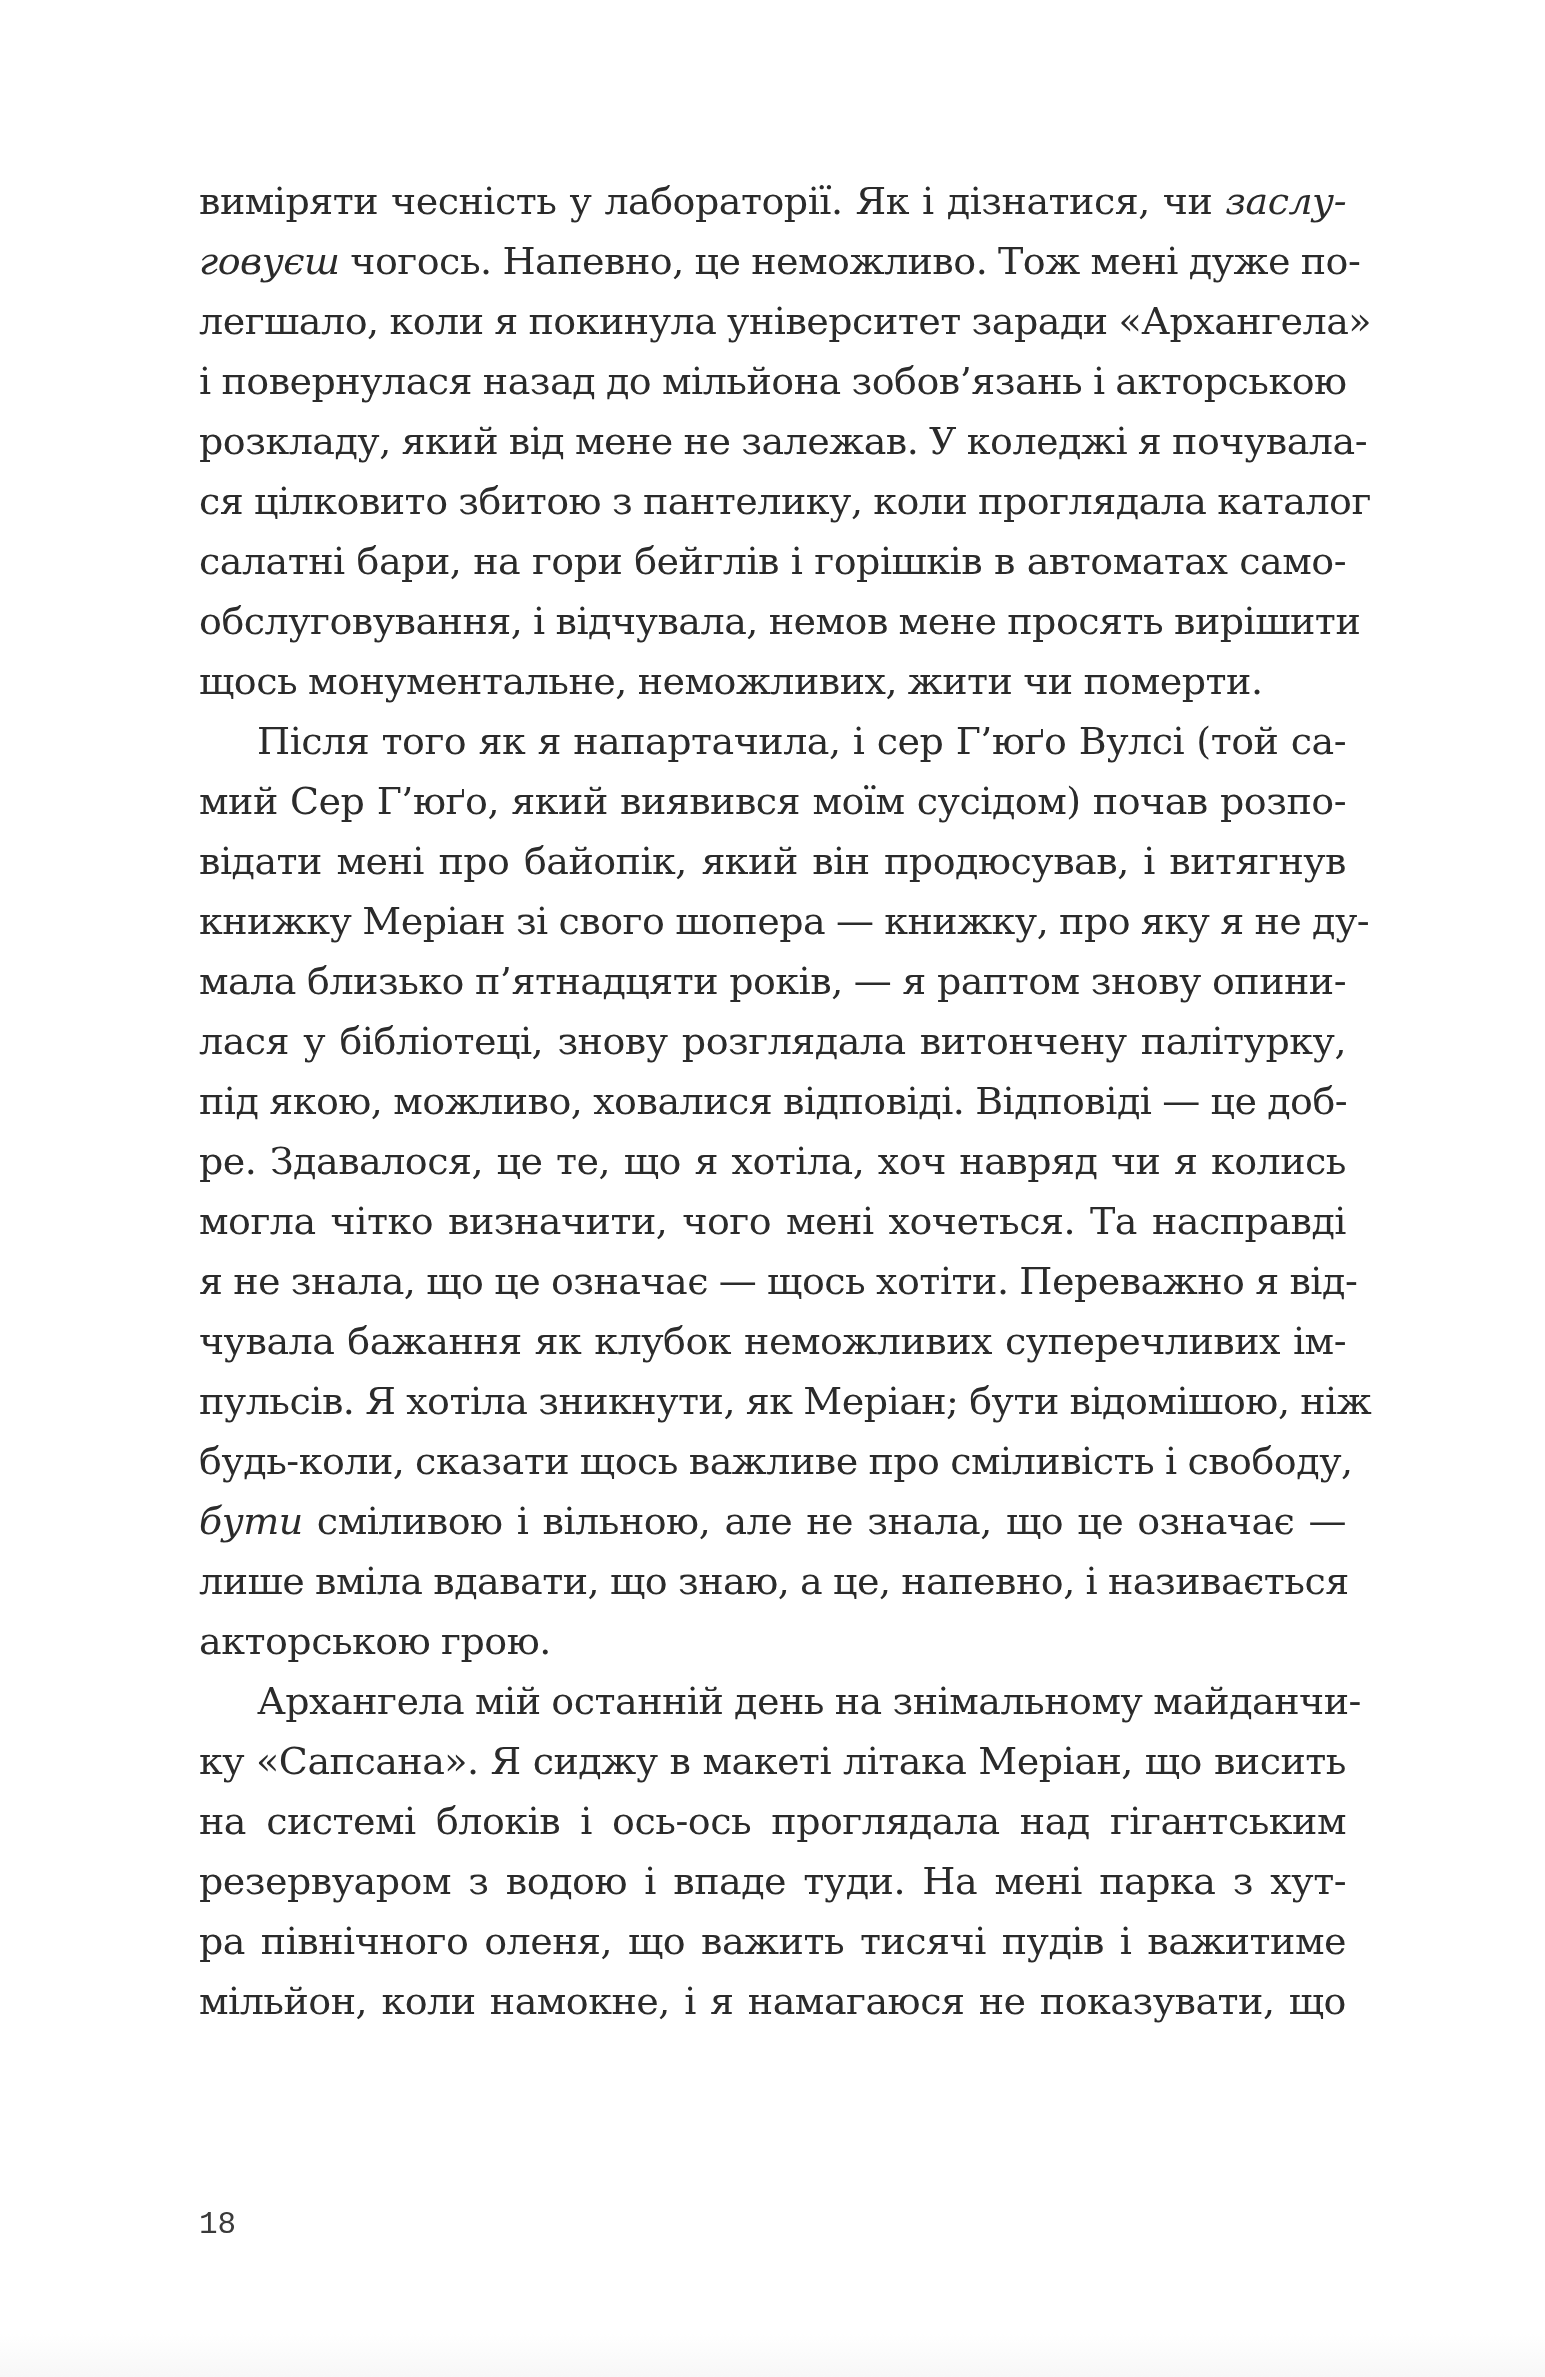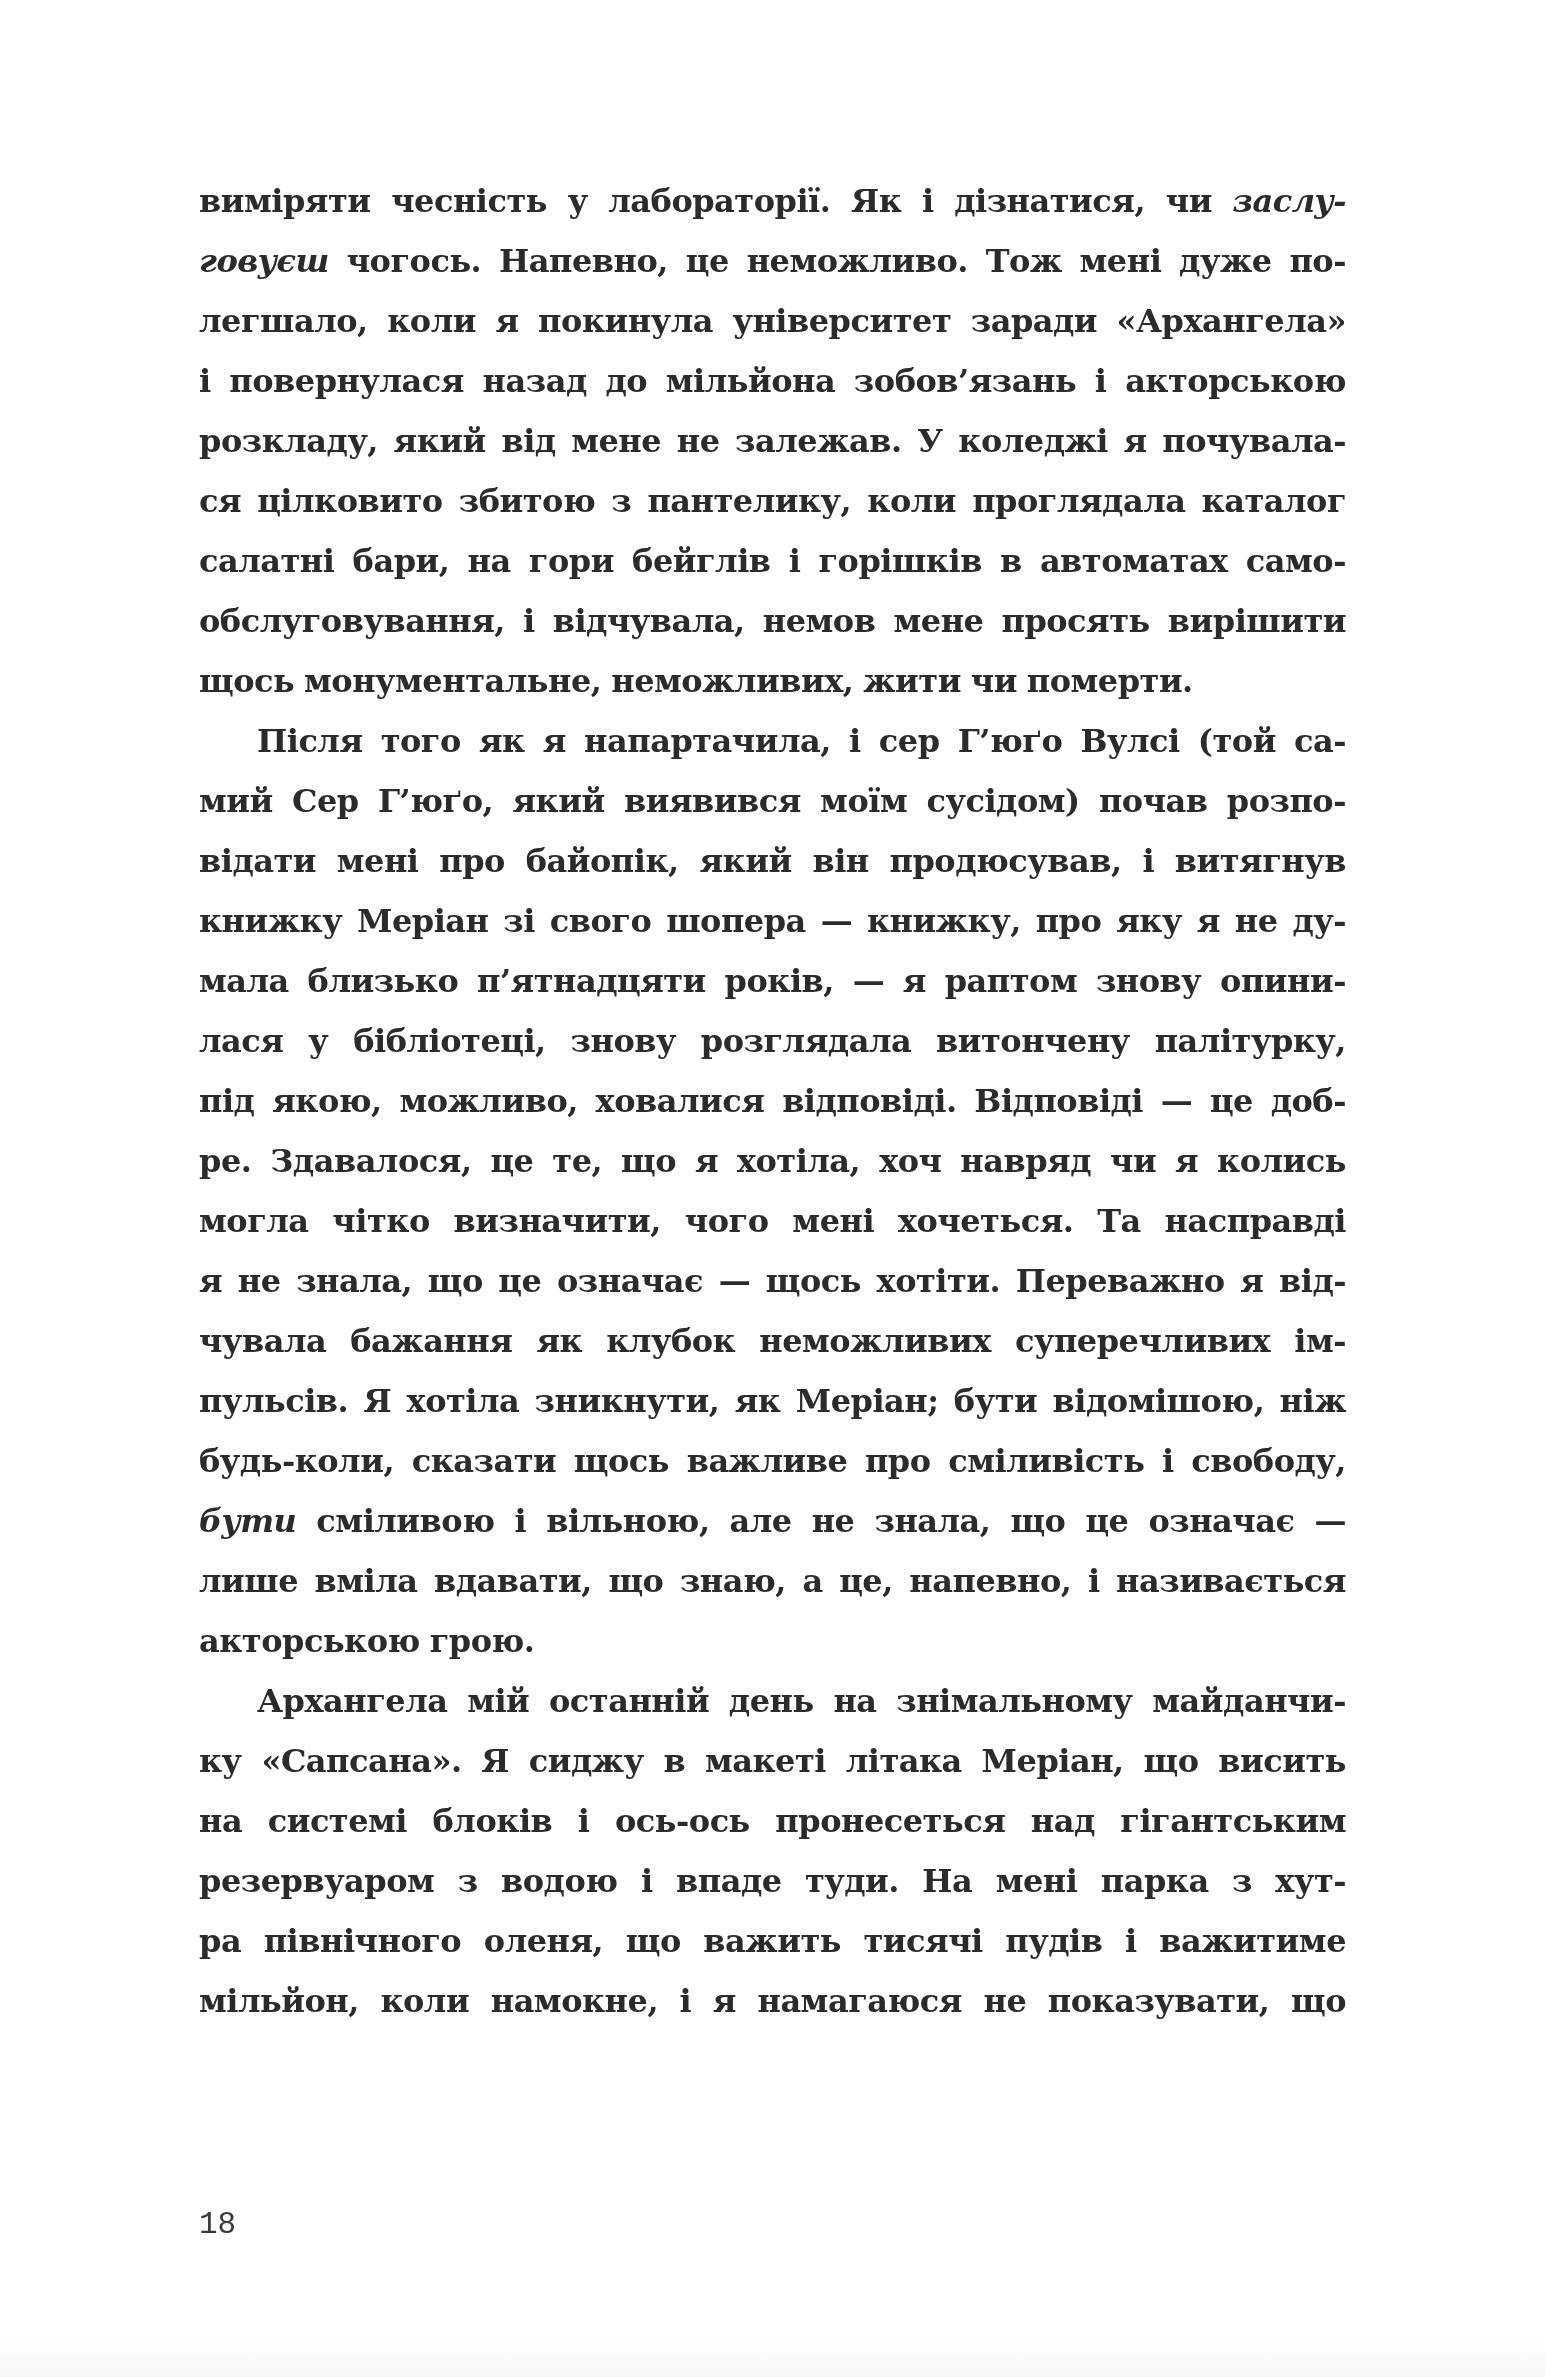--- a/index.html
+++ b/index.html
@@ -16,27 +16,26 @@
   }
   .text-block {
     position: absolute;
     left: 199px; top: 171px;
     width: 1147px;
   }
   .line {
     display: block;
     height: 60px;
     line-height: 60px;
-    font-size: 32px;
+    font-size: 38px;
     white-space: nowrap;
     text-align: justify;
     text-align-last: justify;
     letter-spacing: -0.5px;
     word-spacing: -0.8px;
-    font-weight: bold;
   }
   .line.last { text-align-last: left; }
   .line.indent { padding-left: 58px; }
   .line em { font-style: italic; }
   .page-number {
     position: absolute;
     left: 199px; top: 2205px;
     font-size: 31px; line-height: 40px;
     color: #3a3a3a;
     font-family: Liberation Mono, monospace;
@@ -67,20 +66,20 @@
       <div class="line"><span>могла чітко визначити, чого мені хочеться. Та насправді</span></div>
       <div class="line"><span>я не знала, що це означає — щось хотіти. Переважно я від-</span></div>
       <div class="line"><span>чувала бажання як клубок неможливих суперечливих ім-</span></div>
       <div class="line"><span>пульсів. Я хотіла зникнути, як Меріан; бути відомішою, ніж</span></div>
       <div class="line"><span>будь-коли, сказати щось важливе про сміливість і свободу,</span></div>
       <div class="line"><em>бути</em><span> сміливою і вільною, але не знала, що це означає —</span></div>
       <div class="line"><span>лише вміла вдавати, що знаю, а це, напевно, і називається</span></div>
       <div class="line last"><span>акторською грою.</span></div>
       <div class="line indent"><span>Архангела мій останній день на знімальному майданчи-</span></div>
       <div class="line"><span>ку «Сапсана». Я сиджу в макеті літака Меріан, що висить</span></div>
-      <div class="line"><span>на системі блоків і ось-ось пронесеться над гігантським</span></div>
+      <div class="line"><span>на системі блоків і ось-ось проглядала над гігантським</span></div>
       <div class="line"><span>резервуаром з водою і впаде туди. На мені парка з хут-</span></div>
       <div class="line"><span>ра північного оленя, що важить тисячі пудів і важитиме</span></div>
       <div class="line"><span>мільйон, коли намокне, і я намагаюся не показувати, що</span></div>
     </div>
   <div class="page-number">18</div>
 </div>
 
 
 </body></html>

